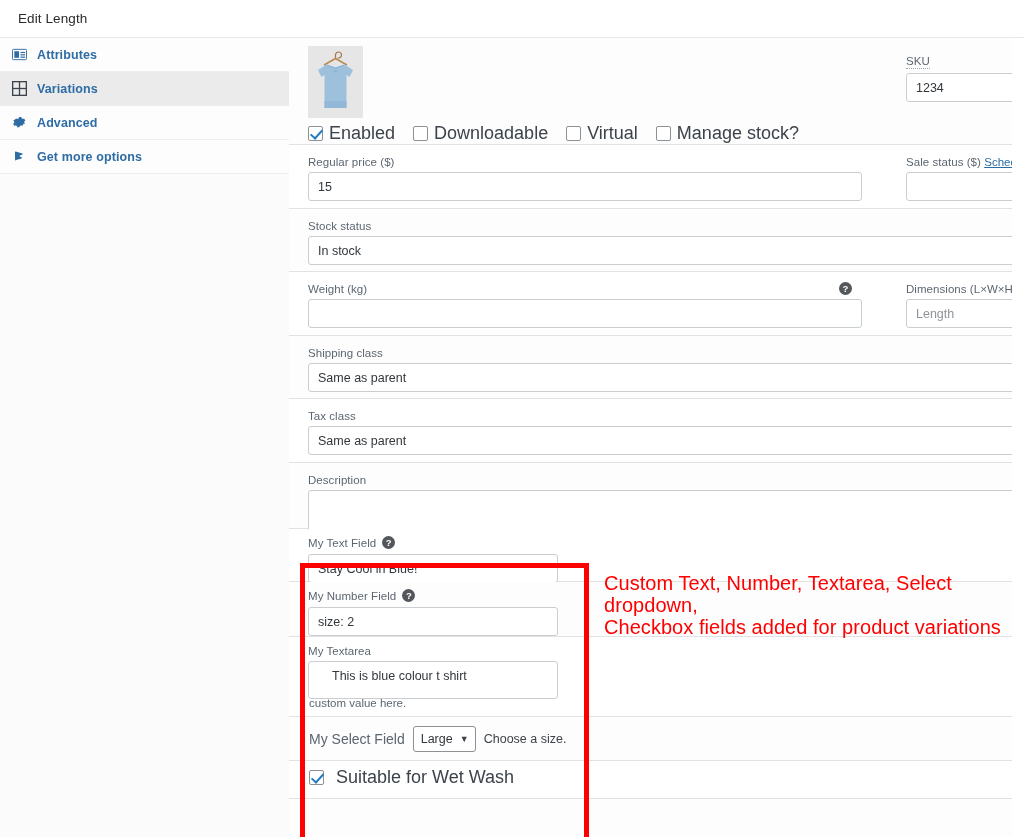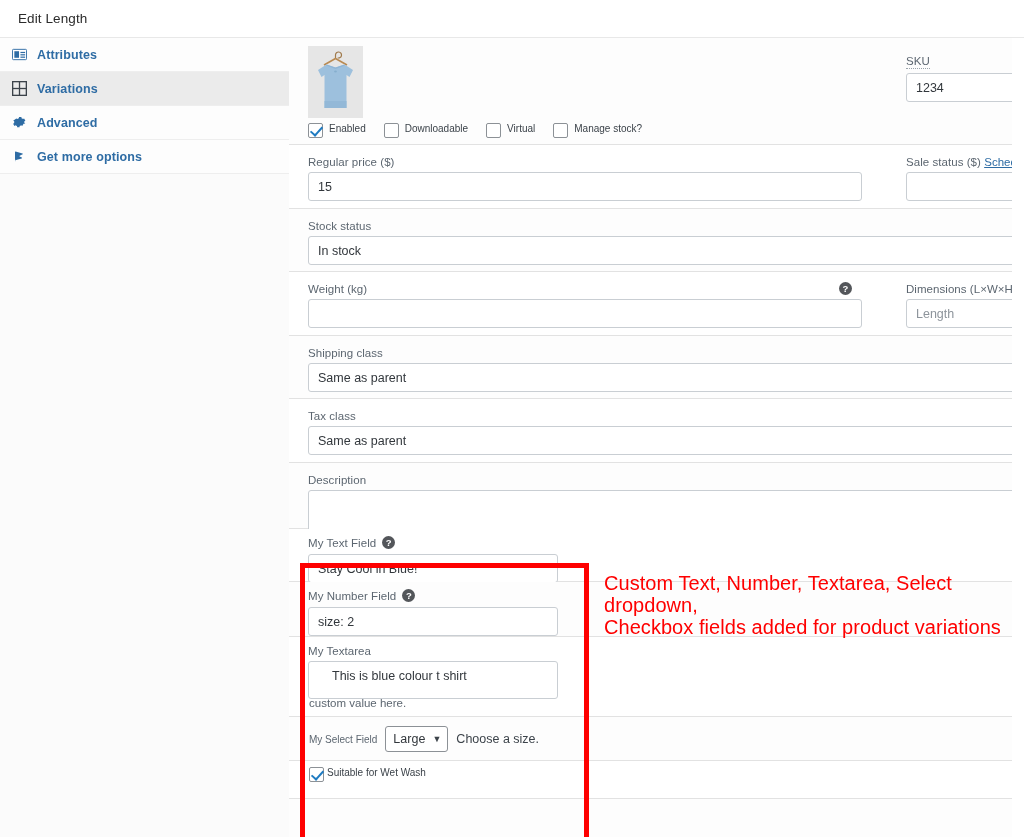--- a/index.html
+++ b/index.html
@@ -160,23 +160,23 @@
     content: "";
     position: absolute;
     left: 4px; top: 0px;
     width: 5px; height: 10px;
     border: solid #1f7bc1;
     border-width: 0 2.3px 2.3px 0;
     transform: rotate(42deg);
   }
   .cbx-row {
     display: flex;
-    align-items: flex-start;
+    align-items: center;
     gap: 7px;
-    font-size: 10px;
+    font-size: 18px;
     color: #3c434a;
   }
 
   
   #row-top { height: 107px; }
   .thumb {
     position: absolute;
     left: 19px; top: 8px;
     width: 55px; height: 72px;
     background: #e6e6e6;
@@ -239,21 +239,21 @@
     color: #5c6670;
   }
 
   .select-line {
     position: absolute;
     left: 20px; top: 9px;
     display: flex;
     align-items: center;
     gap: 8px;
   }
-  .sel-label { font-size: 10px; color: #5c6670; }
+  .sel-label { font-size: 14px; color: #5c6670; }
   .sel {
     height: 26px;
     border: 1px solid #8c9196;
     border-radius: 3px;
     background: #ffffff;
     font-family: "Liberation Sans", sans-serif;
     font-size: 12.5px;
     color: #32373c;
     padding: 0 22px 0 7px;
     appearance: none;
@@ -480,21 +480,21 @@
           <select class="sel">
             <option>Large</option>
           </select>
           <span class="sel-arrow">▼</span>
         </span>
         <span class="sel-hint">Choose a size.</span>
       </div>
     </div>
 
     <div class="row alt" id="row-checkbox">
-      <label class="cbx-row cbx-line" style="gap:3px;">
+      <label class="cbx-row cbx-line" style="gap:12px;">
         <span class="cbx on"></span>
         <span>Suitable for Wet Wash</span>
       </label>
     </div>
 
     <div class="row" id="row-tail"></div>
   </div>
 
   <div class="redbox"></div>
   <div class="annot">

